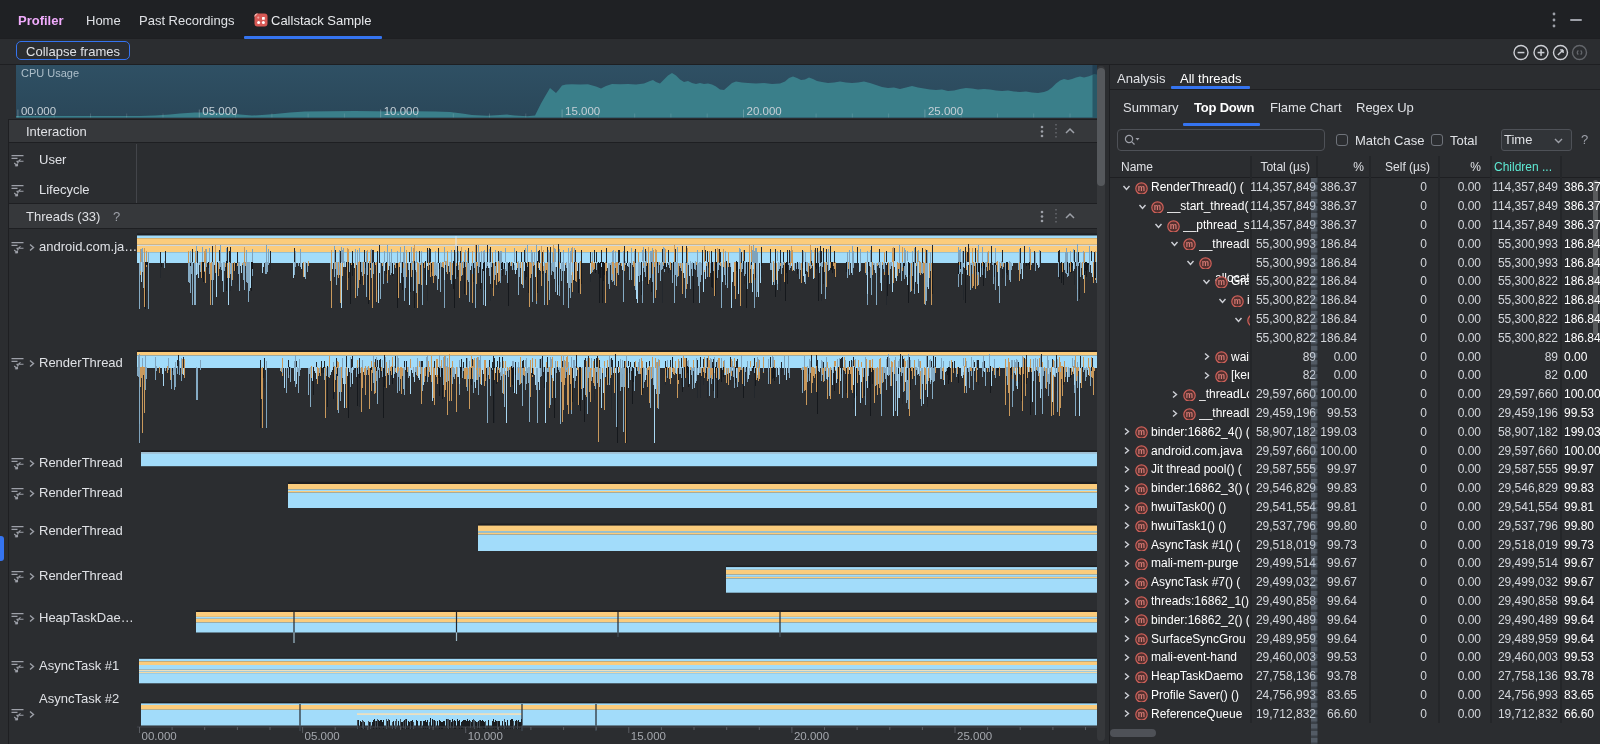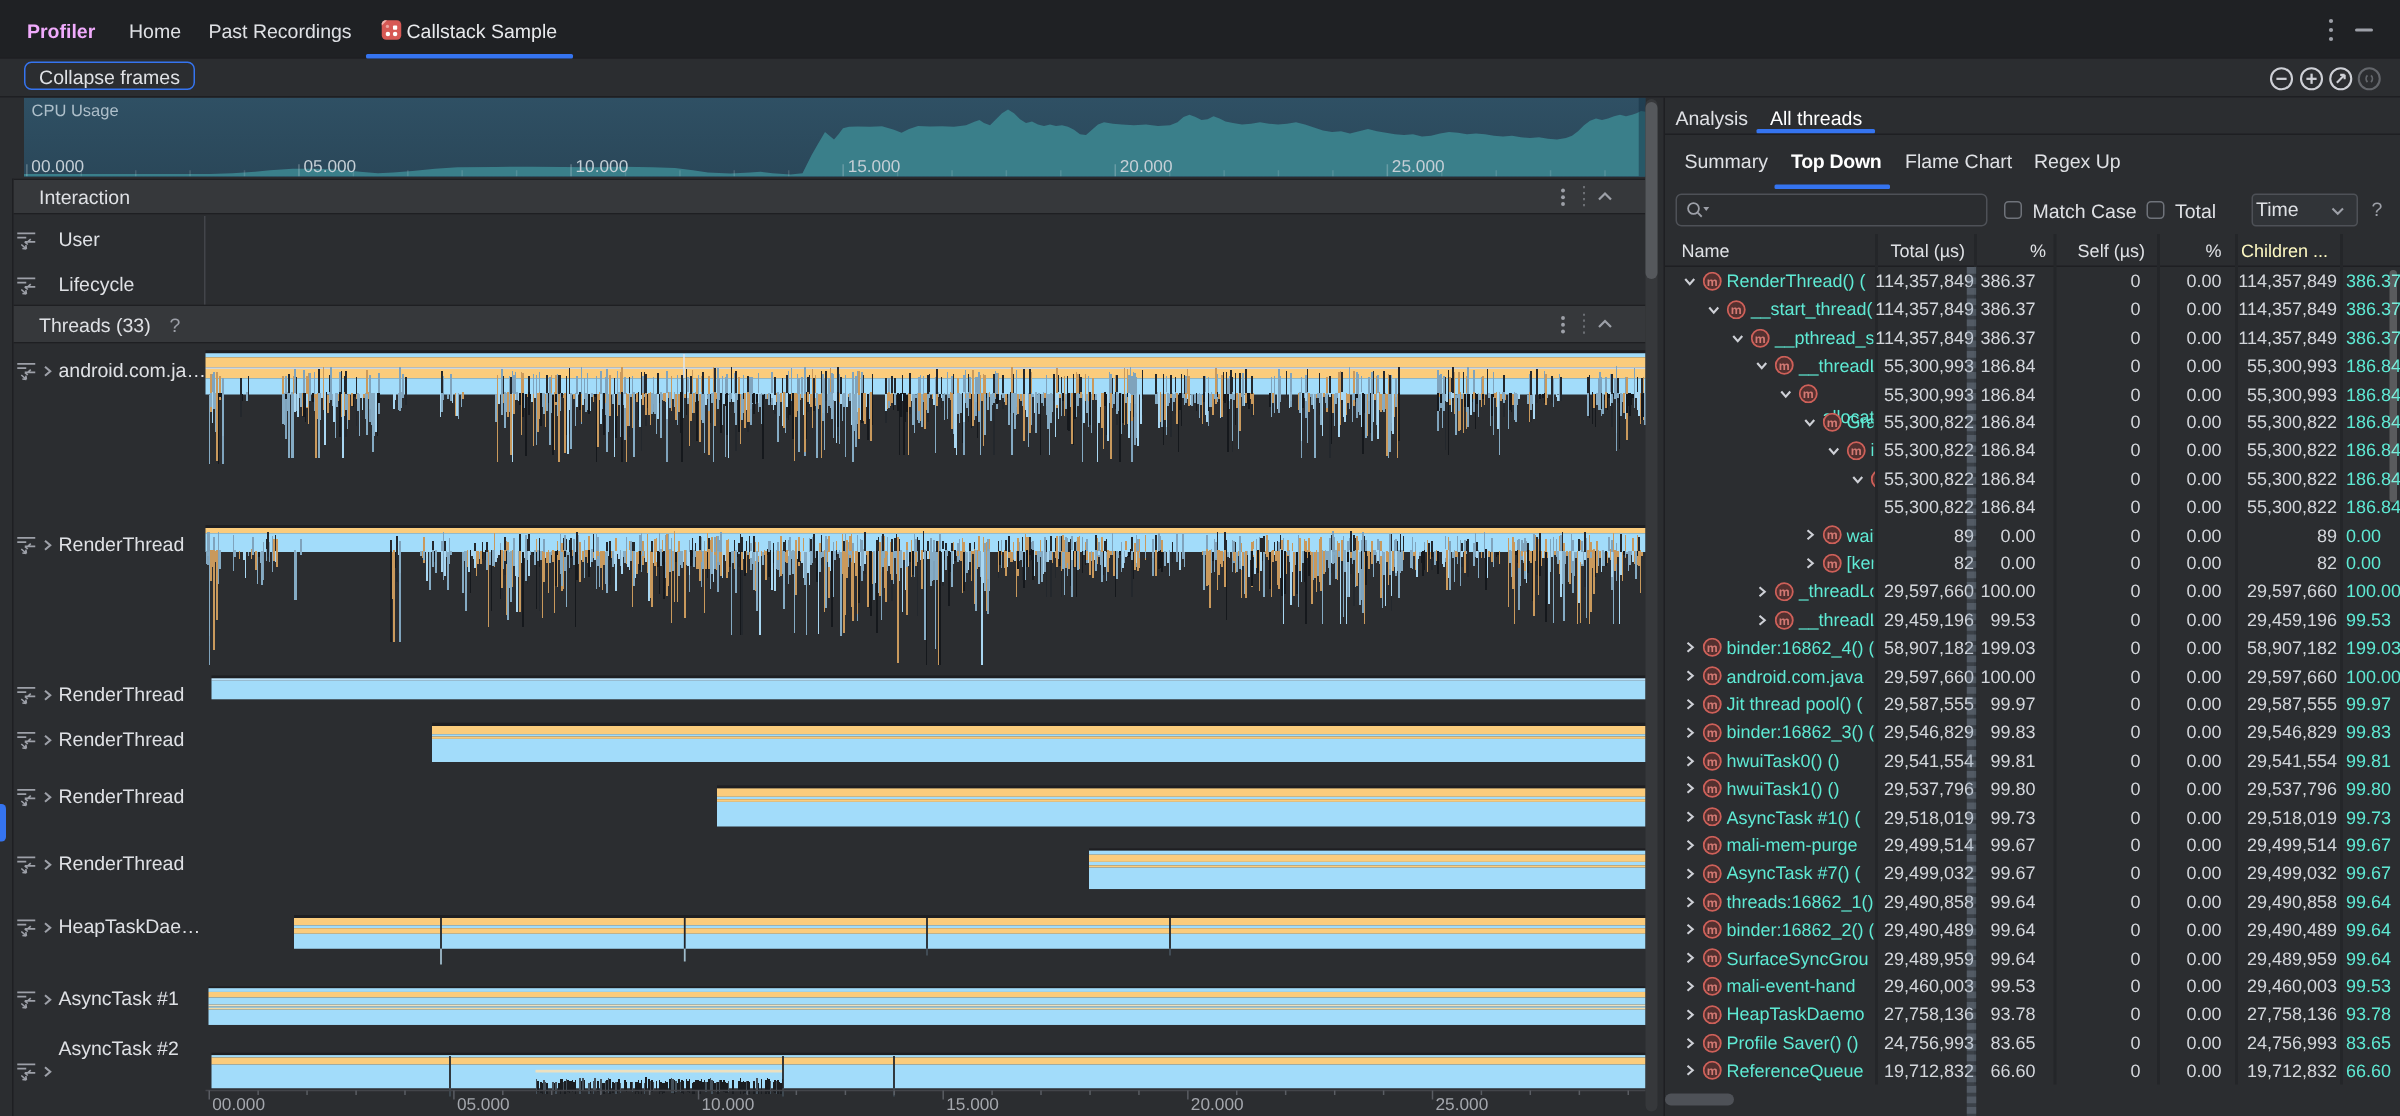--- a/index.html
+++ b/index.html
@@ -1,20 +1,20 @@
 <!DOCTYPE html>
 <html><head><meta charset="utf-8">
 <style>
 * { margin:0; padding:0; box-sizing:border-box; }
 html,body { width:1600px; height:744px; background:#2b2d30; overflow:hidden; }
 #root { position:relative; width:1600px; height:744px; background:#2b2d30;
   font-family:"Liberation Sans", sans-serif; color:#dfe1e5; }
 .t13 { position:absolute; font-size:13px; line-height:15px; color:#dfe1e5; white-space:nowrap; }
 .t13b { position:absolute; font-size:13px; line-height:15px; font-weight:bold; white-space:nowrap; }
-.t12 { position:absolute; font-size:12px; line-height:14px; color:#5eead4; white-space:nowrap; }
+.t12 { position:absolute; font-size:12px; line-height:14px; color:#ffffff; white-space:nowrap; }
 .t12r { position:absolute; font-size:12px; line-height:14px; color:#d3d6db; text-align:right; white-space:nowrap; }
 </style></head>
 <body>
 <div id="root">
 <svg width="1600" height="744" viewBox="0 0 1600 744" style="position:absolute;left:0;top:0" font-family="Liberation Sans, sans-serif">
 <defs>
 <linearGradient id="cpubg" x1="0" y1="0" x2="0" y2="1">
 <stop offset="0" stop-color="#2f5064"></stop>
           <stop offset="1" stop-color="#2a4759"></stop>
 </linearGradient>
@@ -337,21 +337,21 @@
     <div class="t13" style="left:1504px;top:132px">Time</div>
     <svg style="position:absolute;left:1553px;top:137px" width="11" height="8" viewBox="0 0 11 8">
       <path d="M2 2 l3.5 3.5 L9 2" stroke="#9da0a8" stroke-width="1.4" fill="none"></path>
     </svg>
     <div class="t13" style="left:1581px;top:132px;color:#9da0a8">?</div>
     <div class="t12" style="left:1121px;top:160px;color:#dfe1e5">Name</div>
     <div class="t12r" style="left:1230px;top:160px;width:80px;color:#dfe1e5">Total (µs)</div>
     <div class="t12r" style="left:1320px;top:160px;width:44px;color:#dfe1e5">%</div>
     <div class="t12r" style="left:1370px;top:160px;width:60px;color:#dfe1e5">Self (µs)</div>
     <div class="t12r" style="left:1445px;top:160px;width:36px;color:#dfe1e5">%</div>
-    <div class="t12" style="left:1494px;top:160px;color:#fef9c3">Children ...</div>
+    <div class="t12" style="left:1494px;top:160px;color:#5eead4">Children ...</div>
     <div style="position:absolute;left:1110px;top:177px;width:490px;height:1px;background:#1e1f22"></div>
     <div style="position:absolute;left:1250px;top:156px;width:1.5px;height:567px;background:#242629"></div>
     <div style="position:absolute;left:1316px;top:156px;width:1.5px;height:567px;background:#242629"></div>
     <div style="position:absolute;left:1369px;top:156px;width:1.5px;height:567px;background:#242629"></div>
     <div style="position:absolute;left:1438px;top:156px;width:1.5px;height:567px;background:#242629"></div>
     <div style="position:absolute;left:1490px;top:156px;width:1.5px;height:567px;background:#242629"></div>
     <div style="position:absolute;left:1560px;top:156px;width:1.5px;height:567px;background:#242629"></div>
     <svg style="position:absolute;left:1122px;top:182.9px" width="9" height="9" viewBox="0 0 9 9">
       <path d="M1.5 3 L4.5 6.5 L7.5 3" stroke="#ced0d6" stroke-width="1.4" fill="none"></path>
     </svg>

